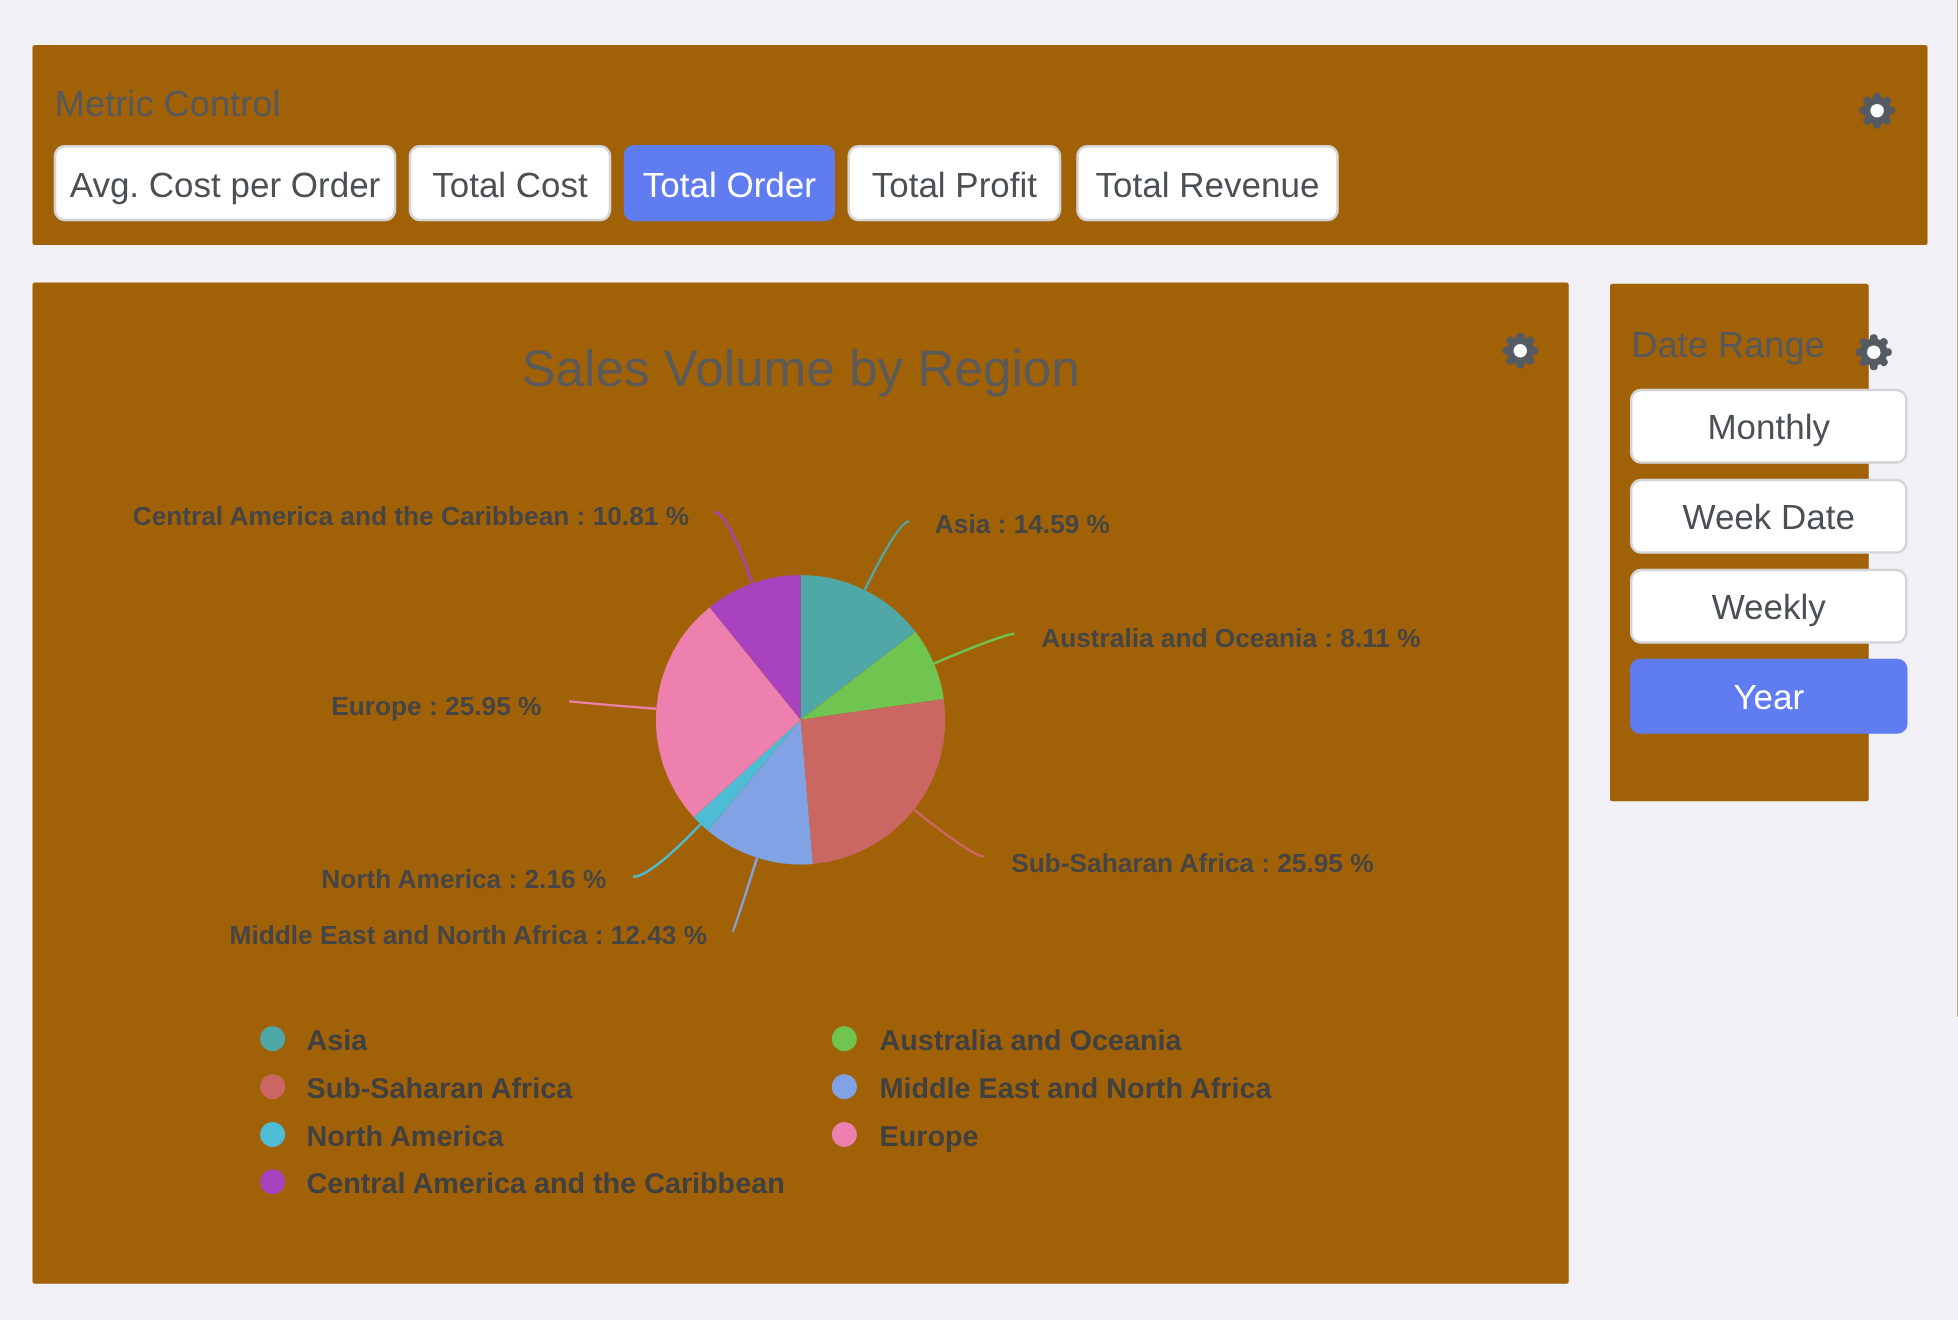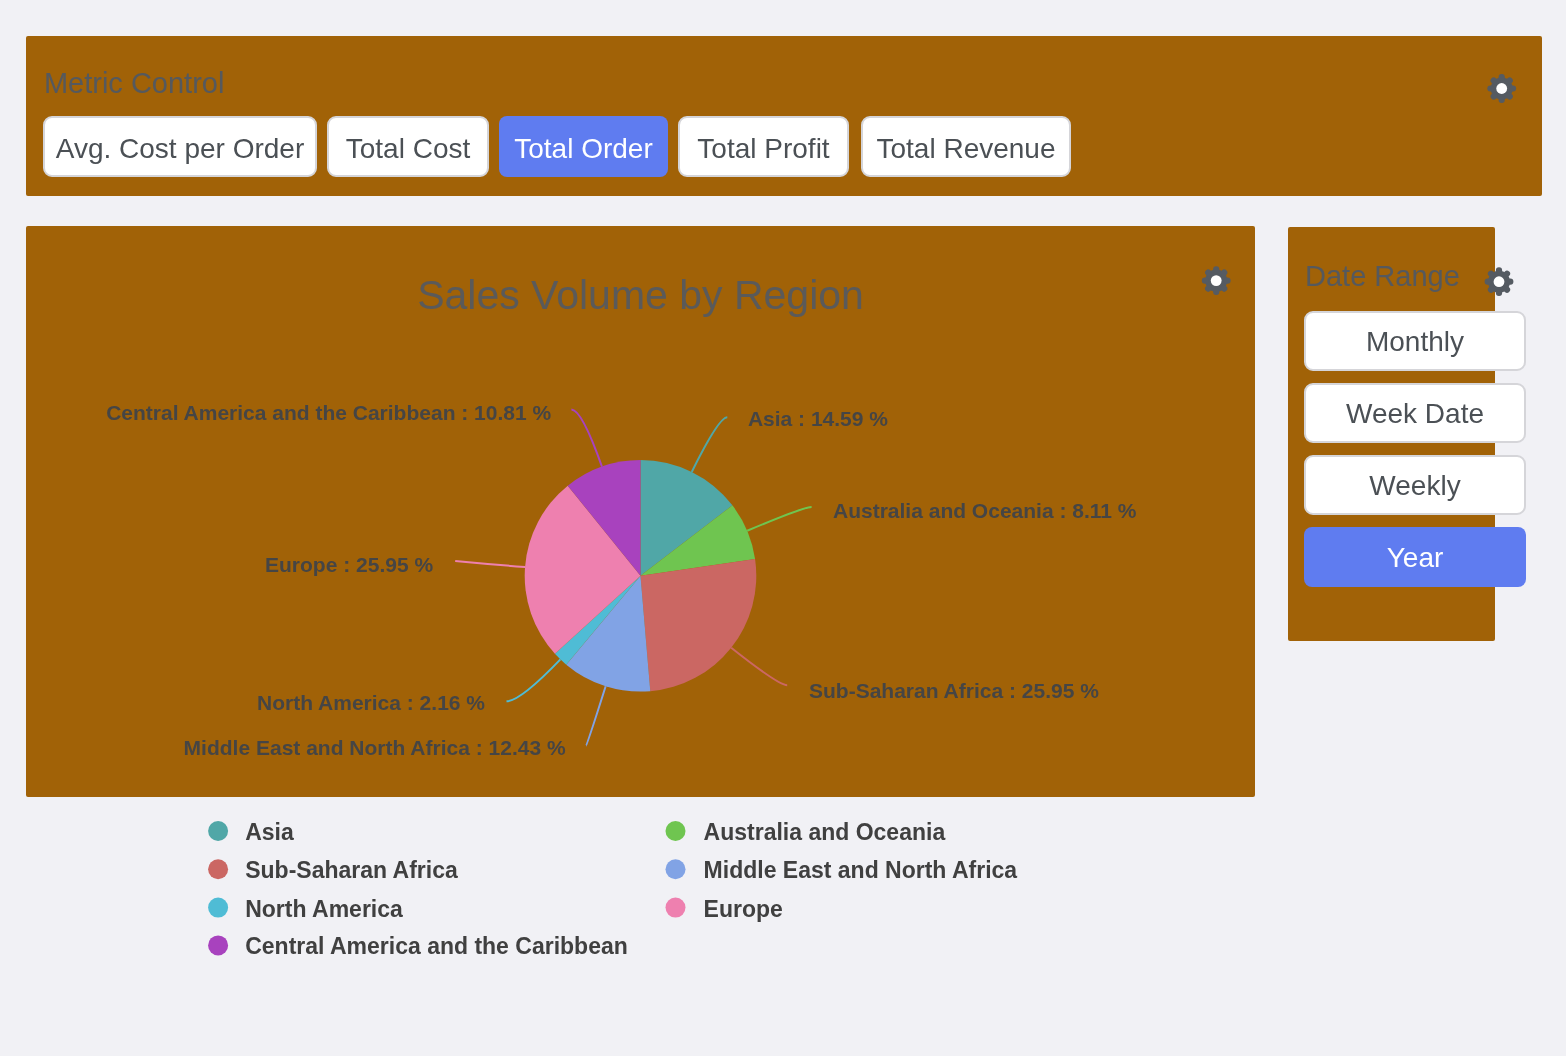--- a/index.html
+++ b/index.html
@@ -25,21 +25,21 @@
       <text x="154.0" y="121.5" font-size="28" fill="#4B5055" text-anchor="middle">Avg. Cost per Order</text>
       <rect x="302" y="81" width="160" height="59" rx="8" fill="#fff" stroke="#D5D5D9" stroke-width="2"></rect>
       <text x="382.0" y="121.5" font-size="28" fill="#4B5055" text-anchor="middle">Total Cost</text>
       <rect x="473" y="80" width="169" height="61" rx="8" fill="#5F7CF0"></rect>
       <text x="557.5" y="121.5" font-size="28" fill="#fff" text-anchor="middle">Total Order</text>
       <rect x="653" y="81" width="169" height="59" rx="8" fill="#fff" stroke="#D5D5D9" stroke-width="2"></rect>
       <text x="737.5" y="121.5" font-size="28" fill="#4B5055" text-anchor="middle">Total Profit</text>
       <rect x="836" y="81" width="208" height="59" rx="8" fill="#fff" stroke="#D5D5D9" stroke-width="2"></rect>
       <text x="940.0" y="121.5" font-size="28" fill="#4B5055" text-anchor="middle">Total Revenue</text>
 </svg></div>
-<div class="card" style="left:26px;top:226px;width:1229px;height:571px">
+<div class="card" style="left:26px;top:226px;width:1229px;height:801px">
 <svg width="1229" height="801" viewBox="0 0 1229 801" font-family="Liberation Sans, sans-serif">
 <text x="614.5" y="83.1" font-size="41" fill="#5A5A5A" text-anchor="middle">Sales Volume by Region</text>
 <g fill="#555B62">
         <circle cx="1190.2" cy="54.6" r="11.0"></circle>
         <rect x="1187.1" y="40.2" width="6.2" height="7" rx="3" transform="rotate(0 1190.2 54.6)"></rect>
         <rect x="1187.1" y="40.2" width="6.2" height="7" rx="3" transform="rotate(45 1190.2 54.6)"></rect>
         <rect x="1187.1" y="40.2" width="6.2" height="7" rx="3" transform="rotate(90 1190.2 54.6)"></rect>
         <rect x="1187.1" y="40.2" width="6.2" height="7" rx="3" transform="rotate(135 1190.2 54.6)"></rect>
         <rect x="1187.1" y="40.2" width="6.2" height="7" rx="3" transform="rotate(180 1190.2 54.6)"></rect>
         <rect x="1187.1" y="40.2" width="6.2" height="7" rx="3" transform="rotate(225 1190.2 54.6)"></rect>

